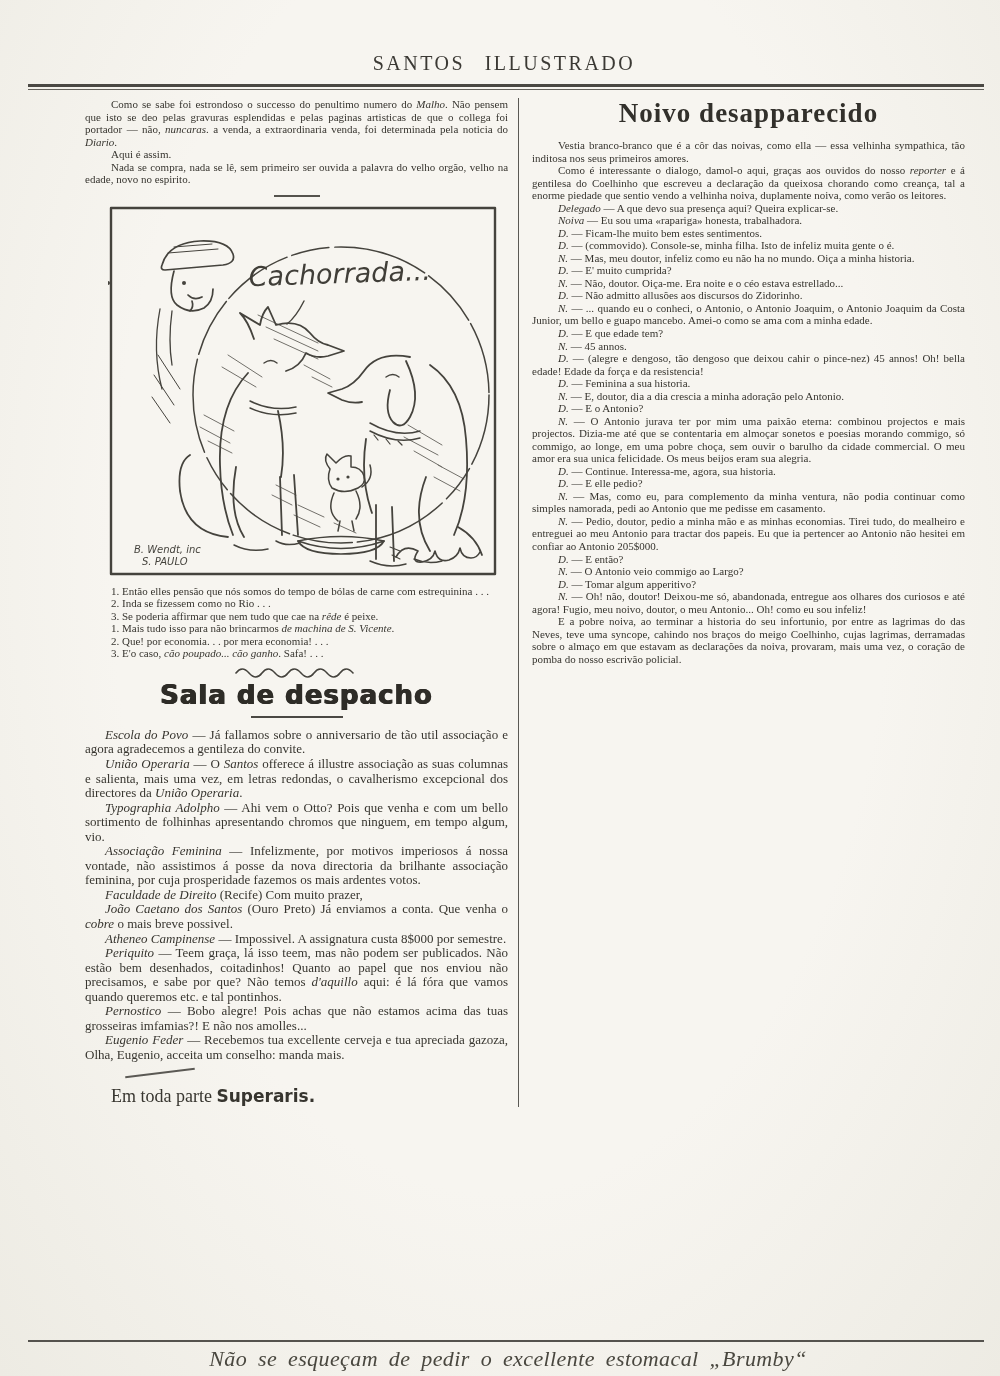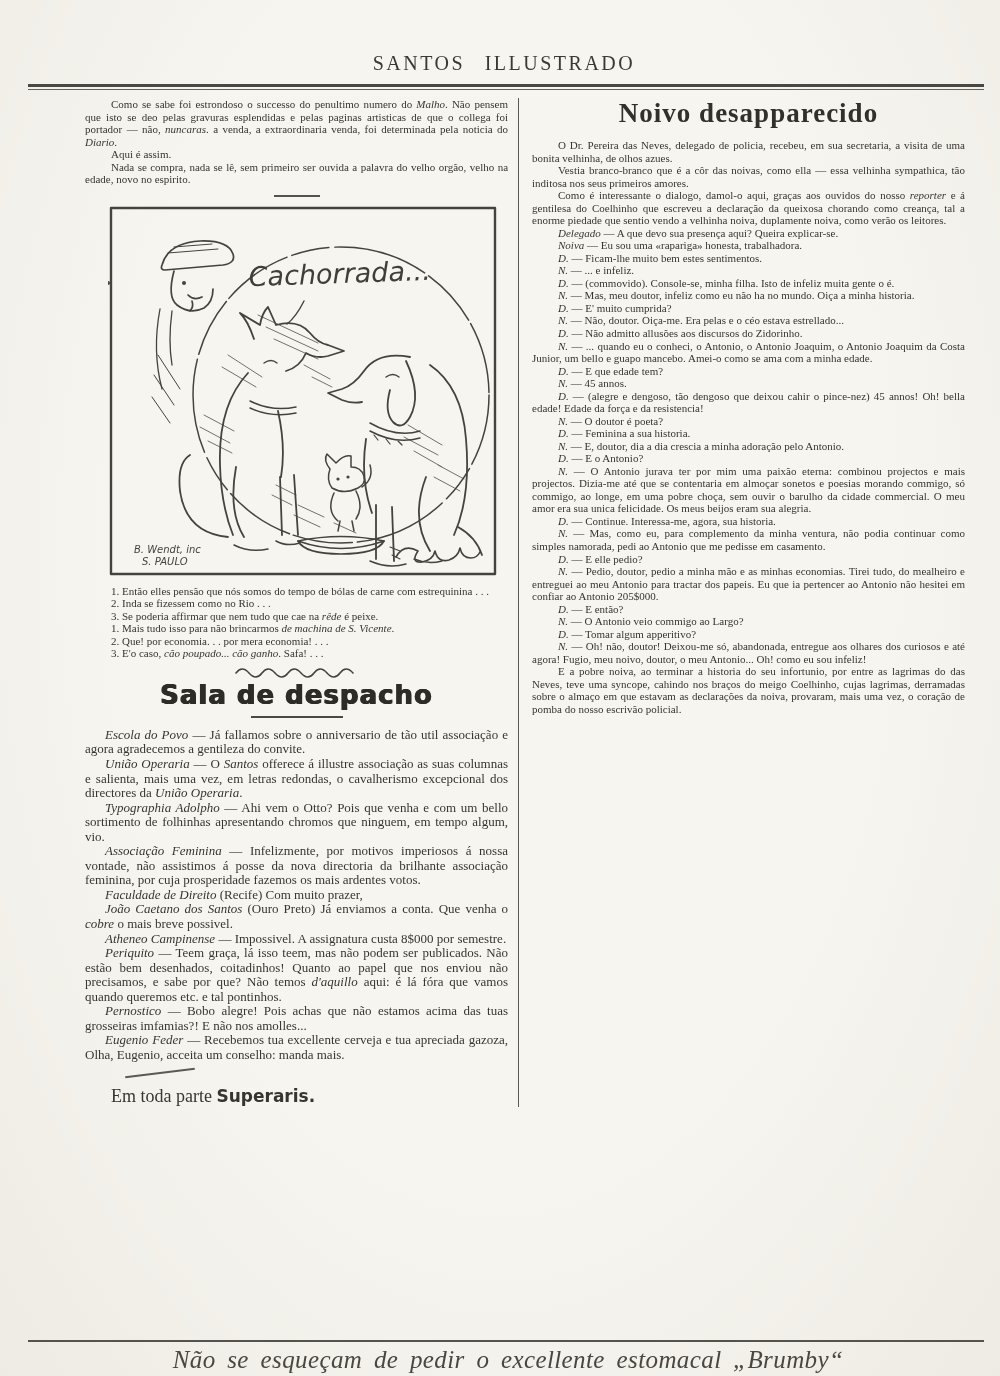--- a/index.html
+++ b/index.html
@@ -34,21 +34,21 @@
   .flourish{width:70px;height:2px;background:#5b5954;margin:10px 0 12px 40px;transform:rotate(-7deg);}
   .closing{margin:6px 0 0 0;font-size:18px;text-indent:26px;}
   .closing .b{font-family:"DejaVu Sans", sans-serif;font-size:17px;}
   .noivo-title{
     margin:0 0 10px 0;text-align:center;font-size:27px;font-weight:bold;
     letter-spacing:1px;color:#32302b;
   }
   .footer-rule{position:absolute;top:1340px;left:28px;right:16px;height:2px;background:#55534e;}
   .footer-text{
     position:absolute;top:1346px;left:0;right:0;text-align:center;
-    font-style:italic;font-size:25px;color:#49473f;word-spacing:5px;letter-spacing:0.4px;padding-left:16px;
+    font-style:italic;font-size:22px;color:#49473f;word-spacing:5px;letter-spacing:0.4px;padding-left:16px;
   }
   .i{font-style:italic;}
   .b{font-weight:bold;}
   .stroke{fill:none;stroke:#45433d;stroke-linecap:round;stroke-linejoin:round;}
 </style>
 </head>
 <body>
 
 <div class="page">
 
@@ -178,44 +178,41 @@
       <div class="flourish"></div>
 
       <p class="closing"><span>Em toda parte </span><span class="b">Superaris.</span></p>
     </div>
 
     <div class="divider-v"></div>
 
     <div class="col-right">
       <h1 class="noivo-title">Noivo desapparecido</h1>
       <div class="text">
-          <p class="para"><span>O Dr. Pereira das Neves, delegado de policia, recebeu, em sua secretaria, a visita de uma bonita velhinha, de olhos azues.</span></p>
           <p class="para"><span>Vestia branco-branco que é a côr das noivas, como ella — essa velhinha sympathica, tão inditosa nos seus primeiros amores.</span></p>
           <p class="para"><span>Como é interessante o dialogo, damol-o aqui, graças aos ouvidos do nosso </span><span class="i">reporter</span><span> e á gentilesa do Coelhinho que escreveu a declaração da queixosa chorando como creança, tal a enorme piedade que sentio vendo a velhinha noiva, duplamente noiva, como verão os leitores.</span></p>
           <p class="para"><span class="i">Delegado</span><span> — A que devo sua presença aqui? Queira explicar-se.</span></p>
           <p class="para"><span class="i">Noiva</span><span> — Eu sou uma «rapariga» honesta, trabalhadora.</span></p>
           <p class="para"><span class="i">D.</span><span> — Ficam-lhe muito bem estes sentimentos.</span></p>
-          <p class="para"><span class="i">N.</span><span> — ... e infeliz.</span></p>
           <p class="para"><span class="i">D.</span><span> — (commovido). Console-se, minha filha. Isto de infeliz muita gente o é.</span></p>
           <p class="para"><span class="i">N.</span><span> — Mas, meu doutor, infeliz como eu não ha no mundo. Oiça a minha historia.</span></p>
           <p class="para"><span class="i">D.</span><span> — E' muito cumprida?</span></p>
-          <p class="para"><span class="i">N.</span><span> — Não, doutor. Oiça-me. Era pelas e o céo estava estrellado...</span></p>
+          <p class="para"><span class="i">N.</span><span> — Não, doutor. Oiça-me. Era noite e o céo estava estrellado...</span></p>
           <p class="para"><span class="i">D.</span><span> — Não admitto allusões aos discursos do Zidorinho.</span></p>
           <p class="para"><span class="i">N.</span><span> — ... quando eu o conheci, o Antonio, o Antonio Joaquim, o Antonio Joaquim da Costa Junior, um bello e guapo mancebo. Amei-o como se ama com a minha edade.</span></p>
           <p class="para"><span class="i">D.</span><span> — E que edade tem?</span></p>
           <p class="para"><span class="i">N.</span><span> — 45 annos.</span></p>
           <p class="para"><span class="i">D.</span><span> — (alegre e dengoso, tão dengoso que deixou cahir o pince-nez) 45 annos! Oh! bella edade! Edade da força e da resistencia!</span></p>
-          <p class="para"><span class="i">N.</span><span> — O doutor é poeta?</span></p>
           <p class="para"><span class="i">D.</span><span> — Feminina a sua historia.</span></p>
           <p class="para"><span class="i">N.</span><span> — E, doutor, dia a dia crescia a minha adoração pelo Antonio.</span></p>
           <p class="para"><span class="i">D.</span><span> — E o Antonio?</span></p>
           <p class="para"><span class="i">N.</span><span> — O Antonio jurava ter por mim uma paixão eterna: combinou projectos e mais projectos. Dizia-me até que se contentaria em almoçar sonetos e poesias morando commigo, só commigo, ao longe, em uma pobre choça, sem ouvir o barulho da cidade commercial. O meu amor era sua unica felicidade. Os meus beijos eram sua alegria.</span></p>
           <p class="para"><span class="i">D.</span><span> — Continue. Interessa-me, agora, sua historia.</span></p>
+          <p class="para"><span class="i">D.</span><span> — E elle pedio?</span></p>
           <p class="para"><span class="i">N.</span><span> — Mas, como eu, para complemento da minha ventura, não podia continuar como simples namorada, pedi ao Antonio que me pedisse em casamento.</span></p>
-          <p class="para"><span class="i">D.</span><span> — E elle pedio?</span></p>
           <p class="para"><span class="i">N.</span><span> — Pedio, doutor, pedio a minha mão e as minhas economias. Tirei tudo, do mealheiro e entreguei ao meu Antonio para tractar dos papeis. Eu que ia pertencer ao Antonio não hesitei em confiar ao Antonio 205$000.</span></p>
           <p class="para"><span class="i">D.</span><span> — E então?</span></p>
           <p class="para"><span class="i">N.</span><span> — O Antonio veio commigo ao Largo?</span></p>
           <p class="para"><span class="i">D.</span><span> — Tomar algum apperitivo?</span></p>
           <p class="para"><span class="i">N.</span><span> — Oh! não, doutor! Deixou-me só, abandonada, entregue aos olhares dos curiosos e até agora! Fugio, meu noivo, doutor, o meu Antonio... Oh! como eu sou infeliz!</span></p>
           <p class="para"><span>E a pobre noiva, ao terminar a historia do seu infortunio, por entre as lagrimas do das Neves, teve uma syncope, cahindo nos braços do meigo Coelhinho, cujas lagrimas, derramadas sobre o almaço em que estavam as declarações da noiva, provaram, mais uma vez, o coração de pomba do nosso escrivão policial.</span></p>
         </div>
     </div>
 
   </div>

